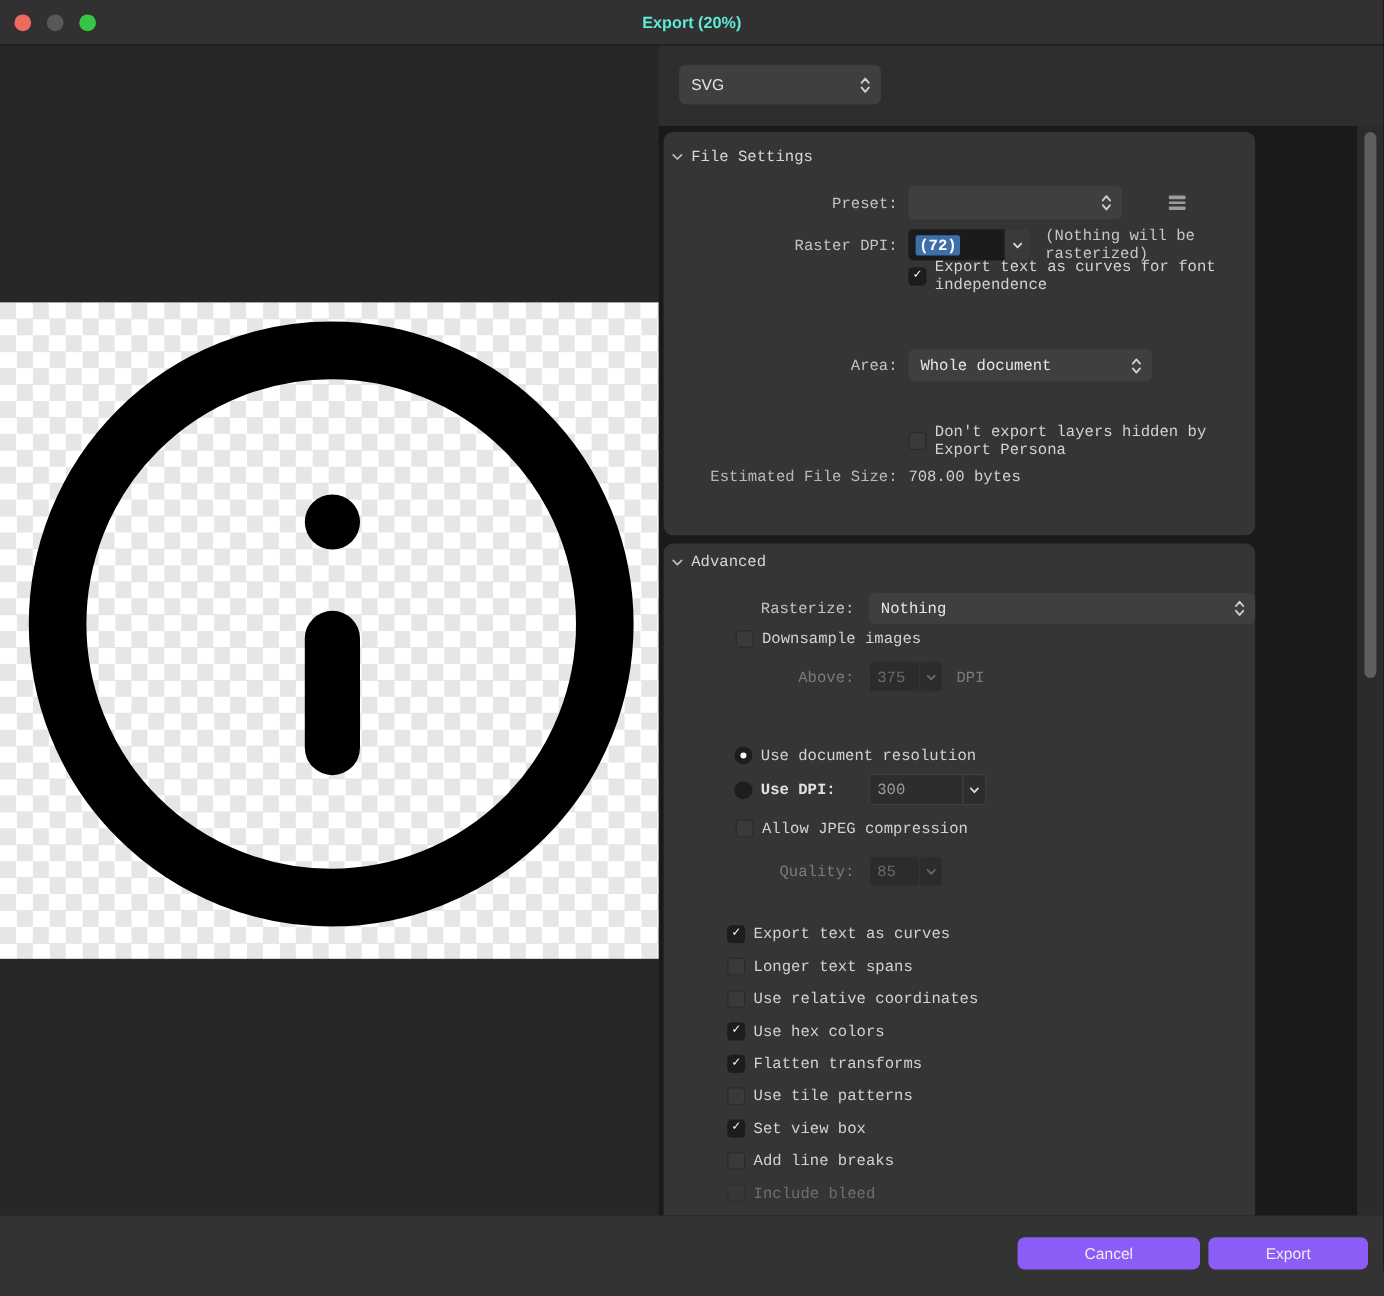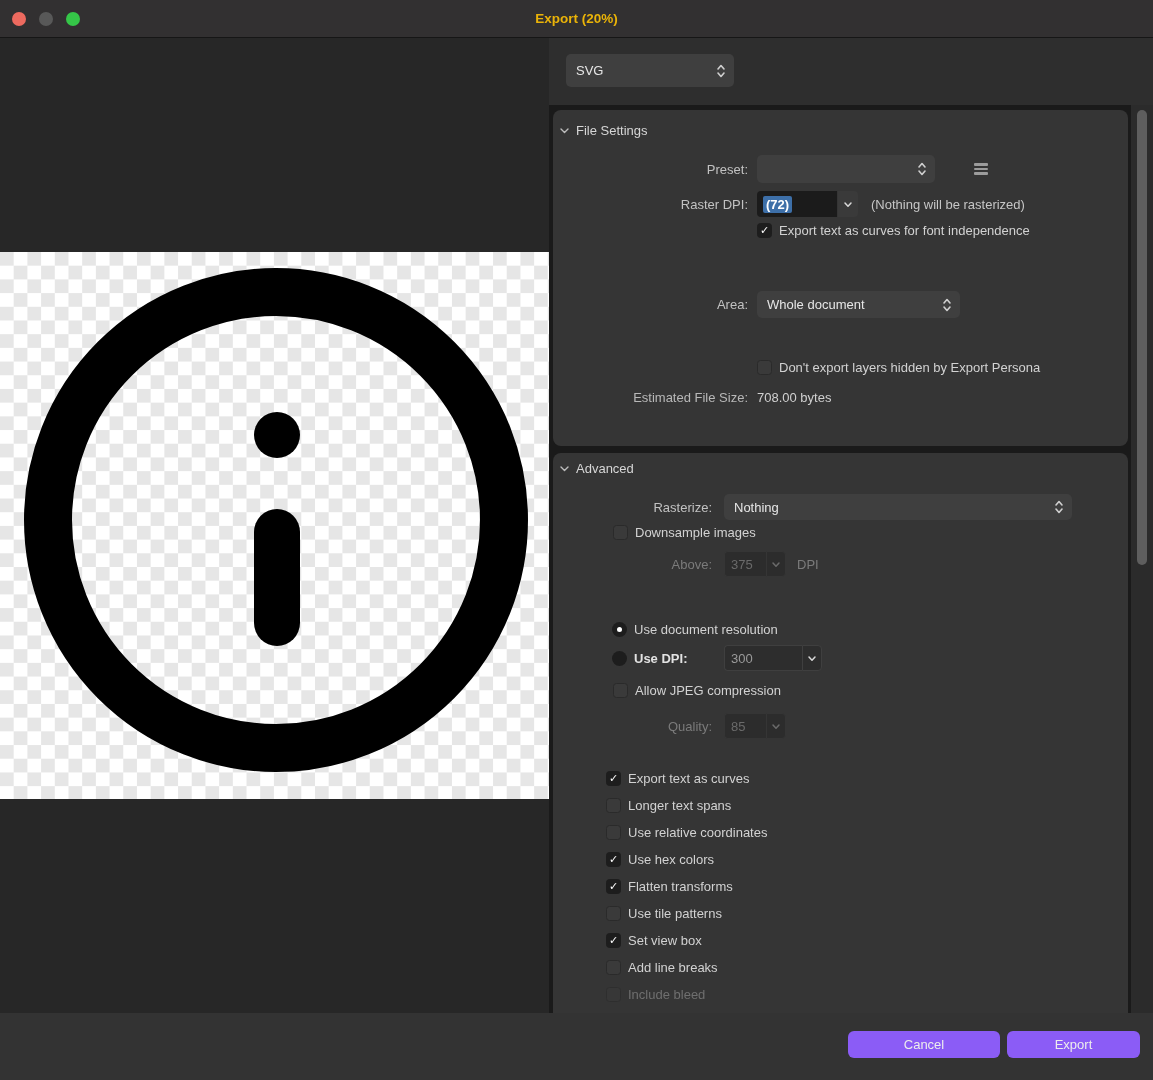--- a/index.html
+++ b/index.html
@@ -8,36 +8,36 @@
        font-family:"Liberation Sans","DejaVu Sans",sans-serif;font-size:13px;color:#cfcfcf;
        background:#262626;}
 
   
   .titlebar{position:absolute;left:0;top:0;width:1153px;height:38px;background:#323031;
             border-bottom:1px solid #161616;display:flex;align-items:center;}
   .tl{position:absolute;top:12px;width:14px;height:14px;border-radius:50%;}
   .tl.close{left:12px;background:#ed6a5f;}
   .tl.min{left:39px;background:#585858;}
   .tl.zoomb{left:66px;background:#35c648;}
-  .title{position:absolute;left:0;right:0;text-align:center;color:#eab308;font-size:13.5px;font-weight:600;}
+  .title{position:absolute;left:0;right:0;text-align:center;color:#5eead4;font-size:13.5px;font-weight:600;}
 
   
   .preview{position:absolute;left:0;top:38px;width:549px;height:975px;background:#272727;}
   .checker{position:absolute;left:0;top:214px;width:549px;height:547px;
            background:repeating-conic-gradient(#ffffff 0% 25%, #e6e6e6 0% 50%);
            background-size:27.4px 27.4px;}
   .checker svg{position:absolute;left:0;top:0;}
 
   
   .rtop{position:absolute;left:549px;top:38px;width:604px;height:67px;background:#2e2e2e;}
   .scrollarea{position:absolute;left:549px;top:105px;width:582px;height:908px;background:#1a1a1a;}
   .gutter{position:absolute;left:1131px;top:105px;width:22px;height:908px;background:#2b2b2b;}
   .thumb{position:absolute;left:6px;top:5px;width:10px;height:455px;border-radius:5px;background:#5e5e5e;}
 
-  .panel{position:absolute;left:4px;width:575px;background:#353535;border-radius:8px;}
+  .panel{position:absolute;left:4px;width:493px;background:#353535;border-radius:8px;font-family:Liberation Mono, monospace;}
   .panel.fs{top:5px;height:336px;}
   .panel.adv{top:348px;height:560px;border-radius:8px 8px 0 0;}
 
   .row{position:absolute;left:0;right:0;display:flex;align-items:center;}
   .sechead{position:absolute;left:6px;display:flex;align-items:center;gap:6px;color:#d6d6d6;}
   .chev-sec{width:11px;height:11px;}
 
   .flabel{width:195px;text-align:right;color:#c2c2c2;flex:none;}
   .alabel{width:159px;text-align:right;color:#c2c2c2;flex:none;}
   .dim{color:#7b7b7b !important;}

